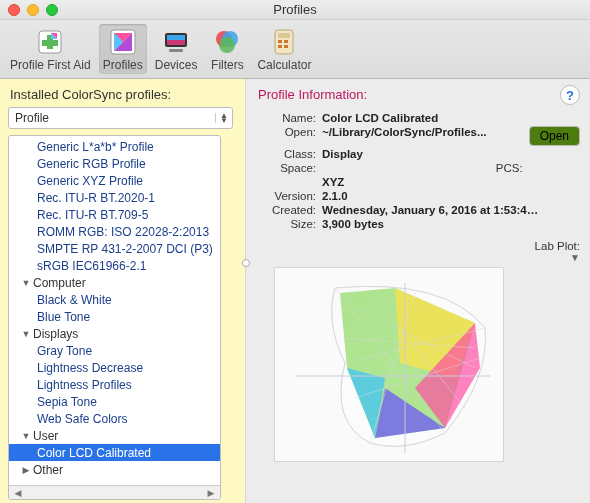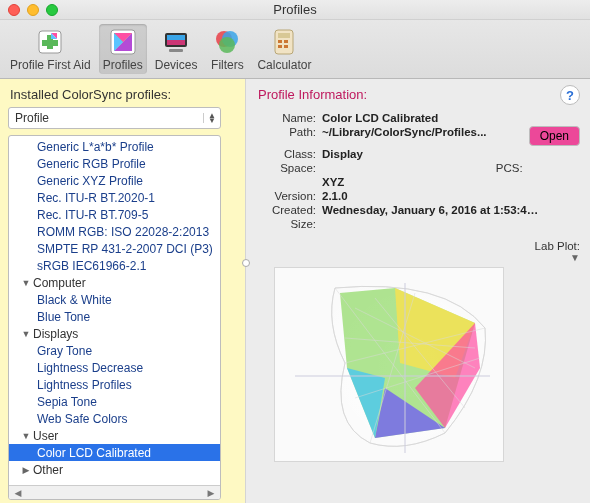--- a/index.html
+++ b/index.html
@@ -72,21 +72,21 @@
   }
   .dropdown {
     display: flex;
     align-items: center;
     justify-content: space-between;
     background: #fff;
     border: 1px solid #bdbdbd;
     border-radius: 3px;
     padding: 3px 4px 3px 6px;
     font-size: 12px;
-    margin-right: 20px;
+    margin-right: 8px;
   }
   .dropdown .chev {
     display: inline-flex; flex-direction: column;
     line-height: 5px;
     font-size: 8px;
     color: #555;
     border-left: 1px solid #ccc;
     padding-left: 4px;
     gap: 0;
   }
@@ -149,21 +149,21 @@
   .info-grid {
     display: grid;
     grid-template-columns: 60px 1fr auto;
     column-gap: 6px;
     row-gap: 2px;
     font-size: 11.5px;
   }
   .k { text-align: right; color: #333; }
   .v { font-weight: bold; color: #222; overflow: hidden; text-overflow: ellipsis; white-space: nowrap;}
   .open-btn {
-    background: #ec4899;
+    background: #4d7c0f;
     border: 1px solid #bdbdbd;
     border-radius: 4px;
     padding: 2px 10px;
     font-size: 12px;
     cursor: default;
   }
   .labplot-label {
     font-size: 11.5px;
     margin-top: 10px;
     display: flex;
@@ -330,39 +330,40 @@
 
   <div class="right-pane">
     <div class="dot-handle"></div>
     <div class="help-btn">?</div>
     <div class="info-header">Profile Information:</div>
 
     <div class="info-grid">
       <div class="k">Name:</div>
       <div class="v" style="grid-column:2/4">Color LCD Calibrated</div>
 
-      <div class="k">Path:</div>
+      <div class="k">Open:</div>
       <div class="v">~/Library/ColorSync/Profiles...</div>
       <div><button class="open-btn">Open</button></div>
 
       <div class="k">Class:</div>
       <div class="v" style="grid-column:2/4">Display</div>
 
       <div class="k">Space:</div>
 
       <div class="k">PCS:</div>
       <div class="v" style="grid-column:2/4">XYZ</div>
 
       <div class="k">Version:</div>
       <div class="v" style="grid-column:2/4">2.1.0</div>
 
       <div class="k">Created:</div>
       <div class="v" style="grid-column:2/4">Wednesday, January 6, 2016 at 1:53:4…</div>
 
       <div class="k">Size:</div>
+      <div class="v" style="grid-column:2/4">3,900 bytes</div>
     </div>
 
     <div class="labplot-label">
       <span>Lab Plot:</span>
       <span class="tri2">▼</span>
     </div>
 
     <div class="plot">
       <svg width="230" height="195" viewBox="0 0 230 195">
         <defs>

